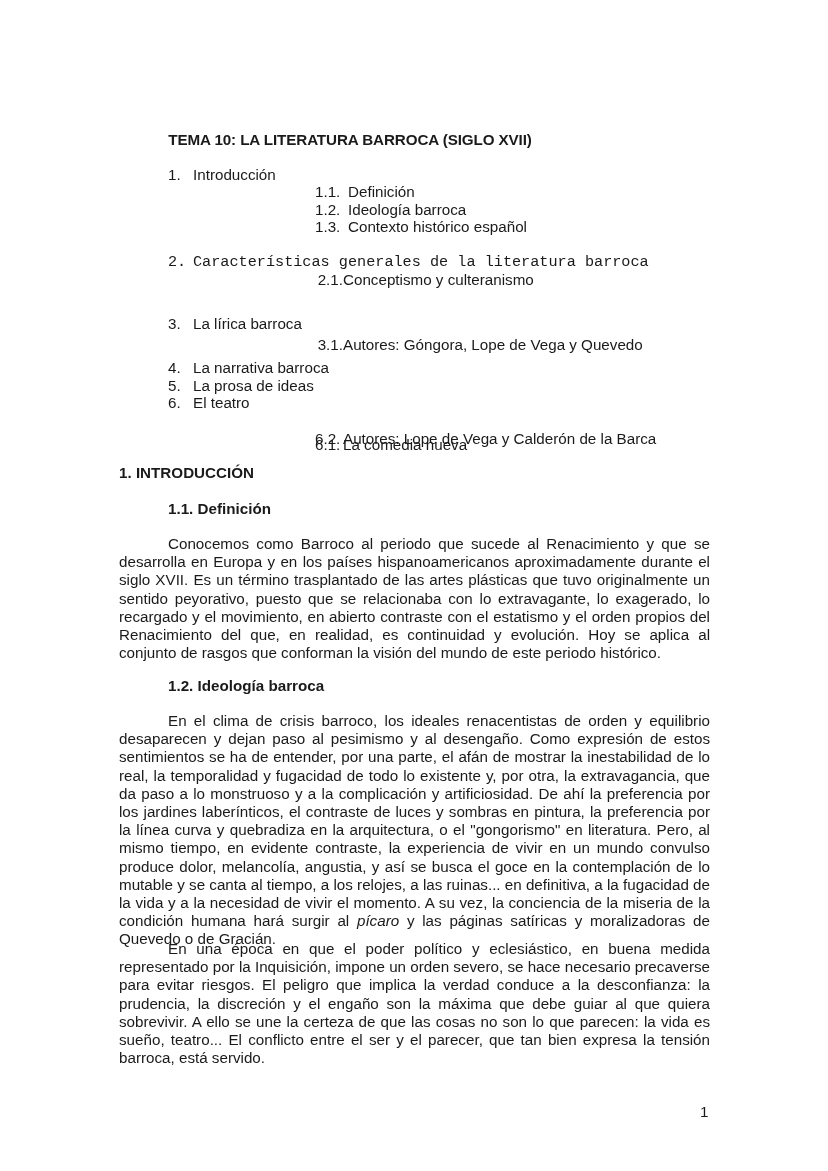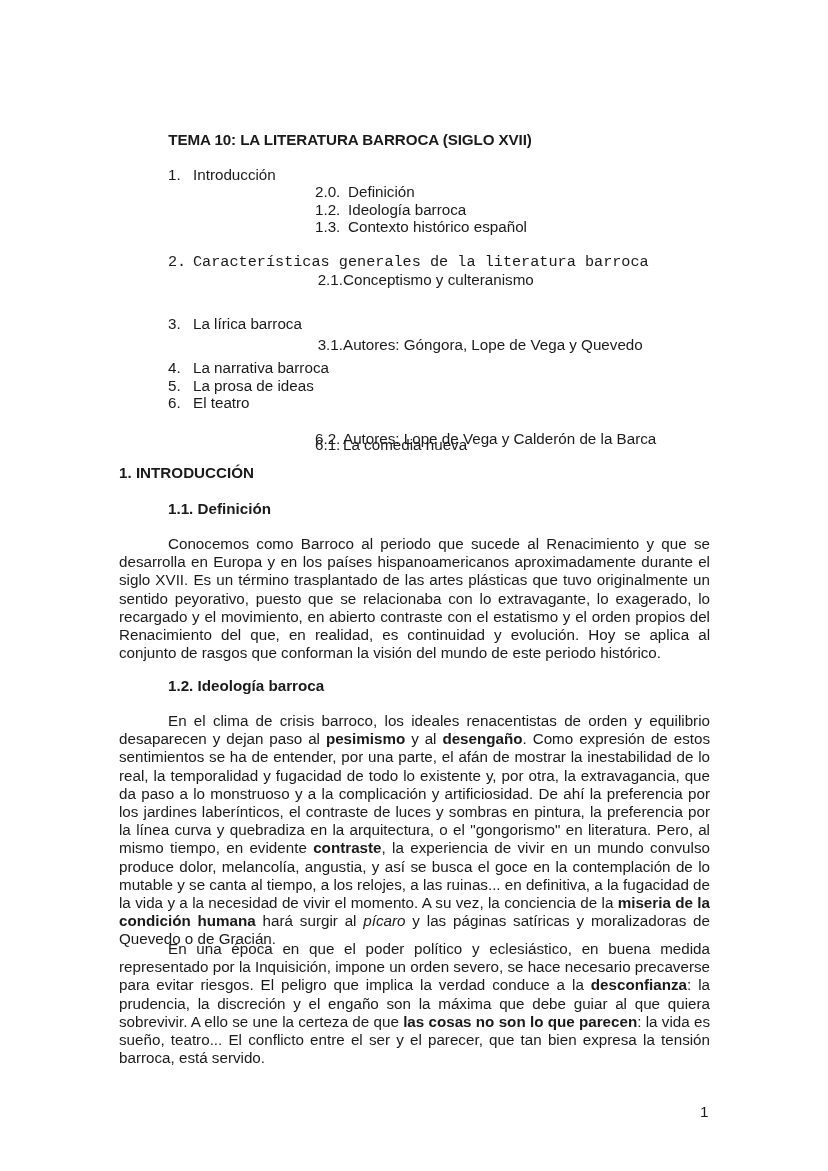--- a/index.html
+++ b/index.html
@@ -19,36 +19,36 @@
     .toc-l2 { position: absolute; left: 315px; white-space: nowrap; }
     .toc-l2 .num { display: inline-block; width: 33px; }
     .toc-l2 .num.tight { width: 28px; }
     .h1 { position: absolute; left: 119px; top: 464px; font-weight: bold; }
     .h2 { position: absolute; left: 168px; font-weight: bold; }
     .para {
       position: absolute; left: 119px; width: 591px; text-align: justify;
       text-align-last: left; line-height: 18.2px;
     }
     .para .indent { display: inline-block; width: 49px; }
-    .para b { font-weight: bold; }
+    .para b { font-weight: normal; }
     .page-number { position: absolute; left: 700px; top: 1103px; }
   </style>
 </head>
 <body>
 
 <div class="page">
   <div class="title">TEMA 10: LA LITERATURA BARROCA (SIGLO XVII)</div>
 
   <div class="toc">
 
     <div class="toc-l1" style="top:166px;">
       <span class="num">1.</span><span>Introducción</span>
     </div>
     <div class="toc-l2" style="top:183px;">
-      <span class="num">2.0.</span><span>Definición</span>
+      <span class="num">1.1.</span><span>Definición</span>
     </div>
     <div class="toc-l2" style="top:201px;">
       <span class="num">1.2.</span><span>Ideología barroca</span>
     </div>
     <div class="toc-l2" style="top:218px;">
       <span class="num">1.3.</span><span>Contexto histórico español</span>
     </div>
 
     <div class="toc-l1" style="top:253px;font-family:Liberation Mono, monospace;">
       <span class="num">2.</span><span>Características generales de la literatura barroca</span>

